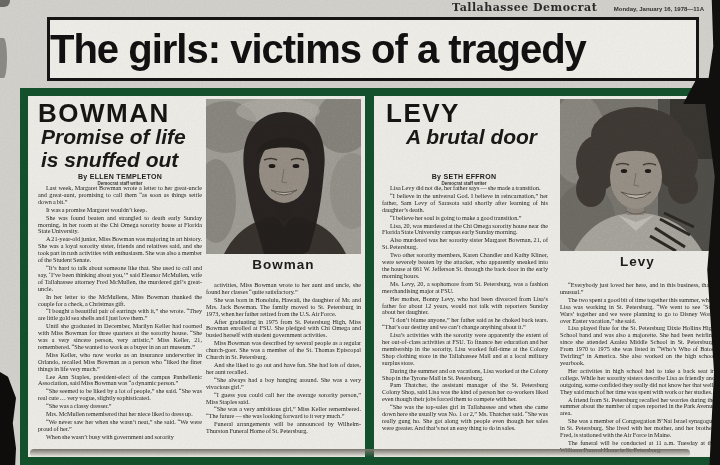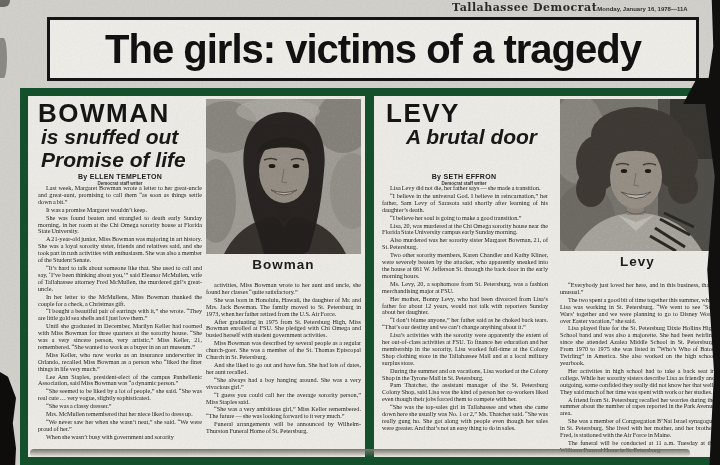--- a/index.html
+++ b/index.html
@@ -12,27 +12,27 @@
   .art-lb{left:0;top:372px;width:16px;height:93px;background:#0f0e0c;
           clip-path:polygon(0 0,50% 5%,100% 28%,80% 55%,100% 82%,95% 100%,0 100%);}
   .art-r{right:0;top:0;width:15px;height:465px;background:#13110f;
          clip-path:polygon(45% 0,100% 0,100% 100%,30% 100%,60% 80%,15% 58%,65% 38%,0 22%,55% 10%);}
   .art-rn{right:4px;top:78px;width:26px;height:26px;background:#13110f;transform:skewX(-28deg);}
   .bottom-shadow{left:30px;top:449px;width:660px;height:8px;
                  background:linear-gradient(to bottom,#7b786f,rgba(160,157,150,0));border-radius:4px;}
   .grain{position:absolute;left:0;top:0;width:720px;height:465px;pointer-events:none;opacity:.6;}
   
   .masthead{position:absolute;left:452px;top:1px;width:252px;display:flex;
-            align-items:baseline;}
+            justify-content:space-between;align-items:baseline;}
   .masthead-title{font-family:"DejaVu Serif",serif;font-weight:bold;font-size:11px;
                   letter-spacing:.5px;color:#2e2d2b;}
   .masthead-date{font-size:6px;font-weight:bold;color:#33322f;}
   
   .banner{position:absolute;left:47px;top:17px;width:646px;height:58px;background:#f4f2ec;
-          border:3px solid #161616;display:flex;align-items:center;justify-content:center;}
+          border:3px solid #161616;display:flex;align-items:center;}
   .banner-text{font-size:40px;font-weight:bold;letter-spacing:-1px;color:#121212;white-space:nowrap;}
   
   .sec{position:absolute;top:88px;height:361px;background:#f2f0ea;border:8px solid #14532d;
        overflow:hidden;}
   .sec-bowman{left:20px;width:337px;}
   .sec-levy{left:366px;width:336px;padding-left:8px;}
   .kicker{position:absolute;top:2px;font-size:26px;font-weight:bold;letter-spacing:1.5px;color:#161614;}
   .sec-bowman .kicker{left:10px;}
   .sec-levy .kicker{left:12px;}
   .subhead{position:absolute;top:29px;font-size:21px;line-height:23px;font-weight:bold;
@@ -70,22 +70,22 @@
     <span class="masthead-date">Monday, January 16, 1978—11A</span>
   </div>
 
   <div class="banner">
     <div class="banner-text">The girls: victims of a tragedy</div>
   </div>
 
   <section class="sec sec-bowman">
     <div class="kicker">BOWMAN</div>
     <div class="subhead">
+      <span style="display:block">Promise of life</span>
       <span style="display:block">is snuffed out</span>
-      <span style="display:block">Promise of life</span>
     </div>
     <div class="byline-block">
       <div class="byline">By ELLEN TEMPLETON</div>
       <div class="byline-role">Democrat staff writer</div>
     </div>
     <div class="body-col col1">
         <p>Last week, Margaret Bowman wrote a letter to her great-uncle and great-aunt, promising to call them “as soon as things settle down a bit.”</p>
         <p>It was a promise Margaret wouldn’t keep.</p>
         <p>She was found beaten and strangled to death early Sunday morning, in her room at the Chi Omega sorority house at Florida State University.</p>
         <p>A 21-year-old junior, Miss Bowman was majoring in art history. She was a loyal sorority sister, friends and relatives said, and she took part in rush activities with enthusiasm. She was also a member of the Student Senate.</p>

